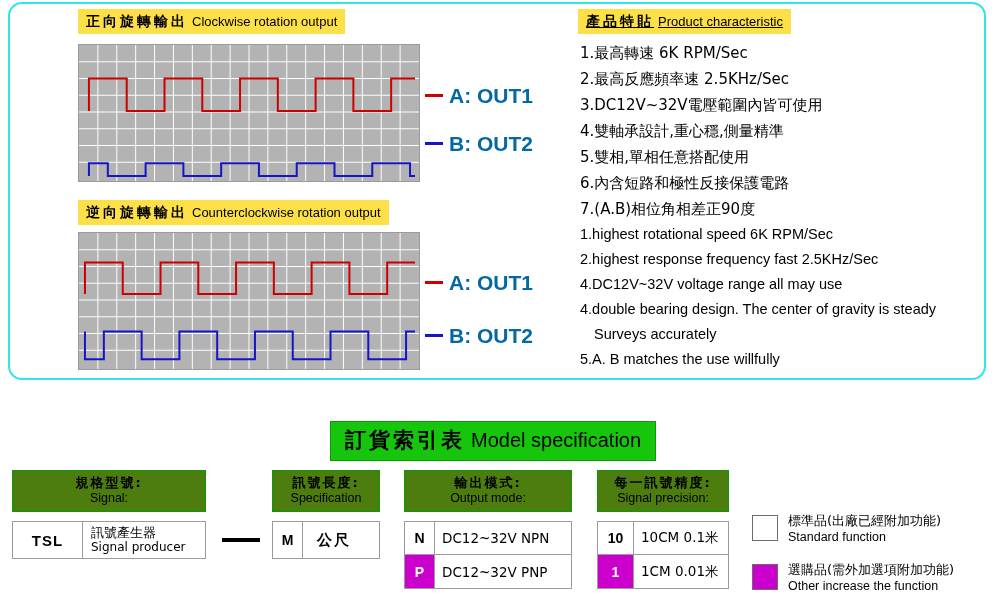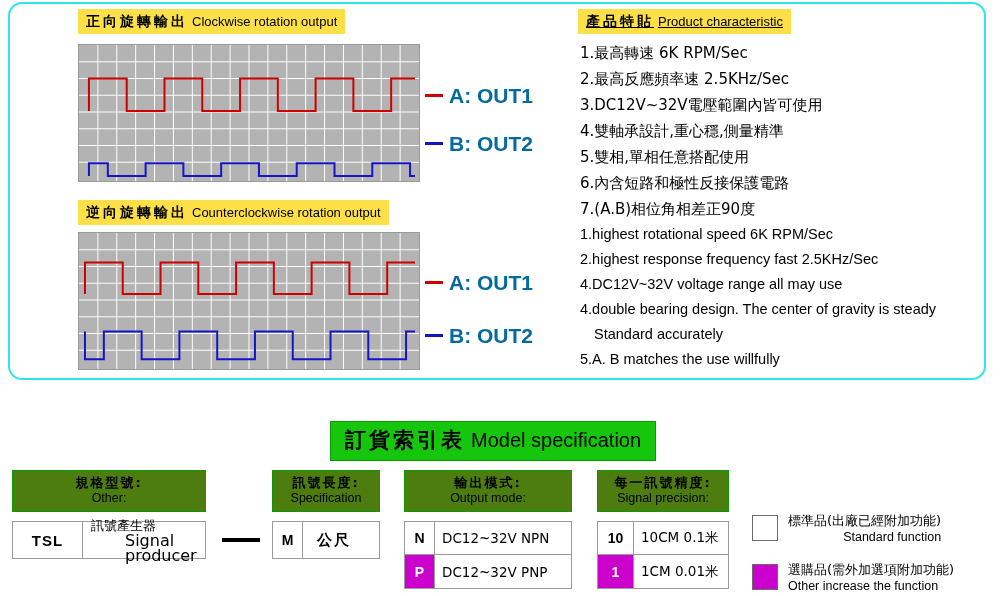--- a/index.html
+++ b/index.html
@@ -199,21 +199,21 @@
   
   #g1-hdr { position: absolute; left: 12px; top: 470px; width: 194px; }
   #g1-box { position: absolute; left: 12px; top: 521px; width: 194px; height: 38px; }
   #g1-box .code-cell { width: 70px; font-size: 15px; letter-spacing: 1px; }
   #g1-box .two-line { line-height: 15px; padding-left: 8px; }
   #g1-box .two-line .cn {
     font-family: "DejaVu Sans", sans-serif;
     font-size: 13px;
     display: block;
   }
-  #g1-box .two-line .en { font-size: 16px; display: block; margin-left: 34px; }
+  #g1-box .two-line .en { font-size: 12px; display: block; }
 
   #dash-sep {
     position: absolute;
     left: 222px;
     top: 538px;
     width: 38px;
     border-top: 4px solid #000;
   }
 
   
@@ -232,21 +232,21 @@
   #g3-box-p { position: absolute; left: 404px; top: 555px; width: 168px; height: 34px; border-top: none; }
 
   
   #g4-hdr { position: absolute; left: 597px; top: 470px; width: 132px; }
   #g4-box-10 { position: absolute; left: 597px; top: 521px; width: 132px; height: 34px; }
   #g4-box-1 { position: absolute; left: 597px; top: 555px; width: 132px; height: 34px; border-top: none; }
   #g4-box-10 .code-cell, #g4-box-1 .code-cell { width: 36px; }
 
   
   .swatch-row { position: absolute; display: flex; align-items: flex-start; }
-  #swatch-std { left: 752px; top: 513px; text-align: right; }
+  #swatch-std { left: 752px; top: 513px; }
   #swatch-opt { left: 752px; top: 562px; }
   .swatch {
     width: 26px;
     height: 26px;
     border: 1px solid #6b6b6b;
     background: #fff;
     box-sizing: border-box;
     flex: none;
     margin-top: 2px;
   }
@@ -367,33 +367,33 @@
     <li>6.內含短路和極性反接保護電路</li>
     <li>7.(A.B)相位角相差正90度</li>
   </ul>
 
   <ul class="plain" id="char-en">
     <li>1.highest rotational speed 6K RPM/Sec</li>
     <li>2.highest response frequency fast 2.5KHz/Sec</li>
     <li>4.DC12V~32V voltage range all may use</li>
     <li>
       <span>4.double bearing design. The center of gravity is steady</span>
-      <span class="sub-line">Standard accurately</span>
+      <span class="sub-line">Surveys accurately</span>
     </li>
     <li>5.A. B matches the use willfully</li>
   </ul>
 </div>
 
 <div id="model-title">
   <span class="cn">訂貨索引表</span><span class="en">Model specification</span>
 </div>
 
 <div class="hdr" id="g1-hdr">
   <span class="cn">規格型號:</span>
-  <span class="en">Other:</span>
+  <span class="en">Signal:</span>
 </div>
 <div class="cell-box" id="g1-box">
   <div class="code-cell">TSL</div>
   <div class="desc-cell two-line">
     <span class="cn">訊號產生器</span>
     <span class="en">Signal producer</span>
   </div>
 </div>
 
 <div id="dash-sep"></div>

